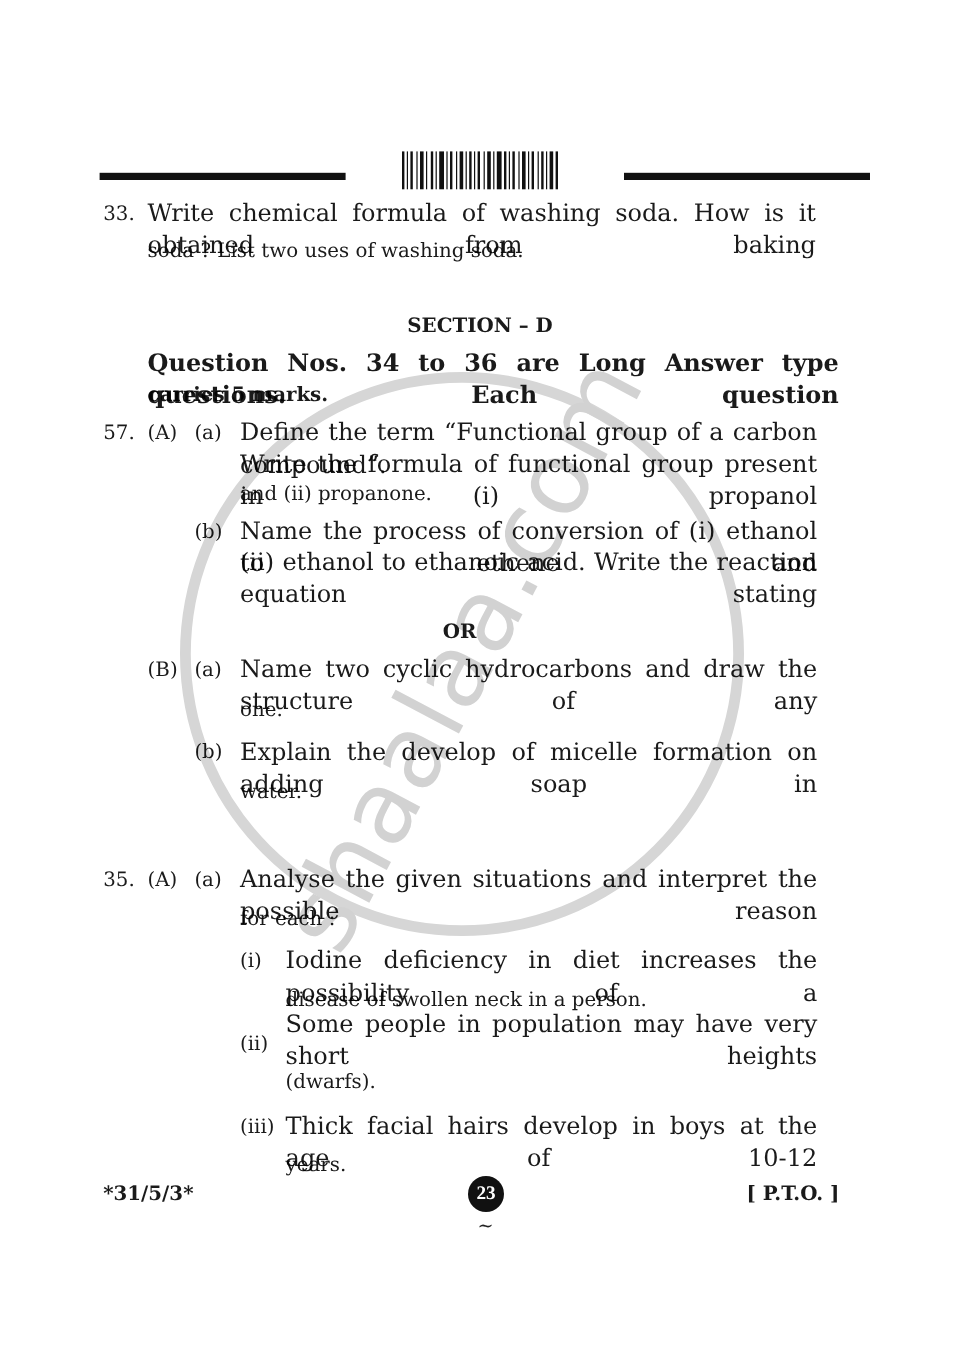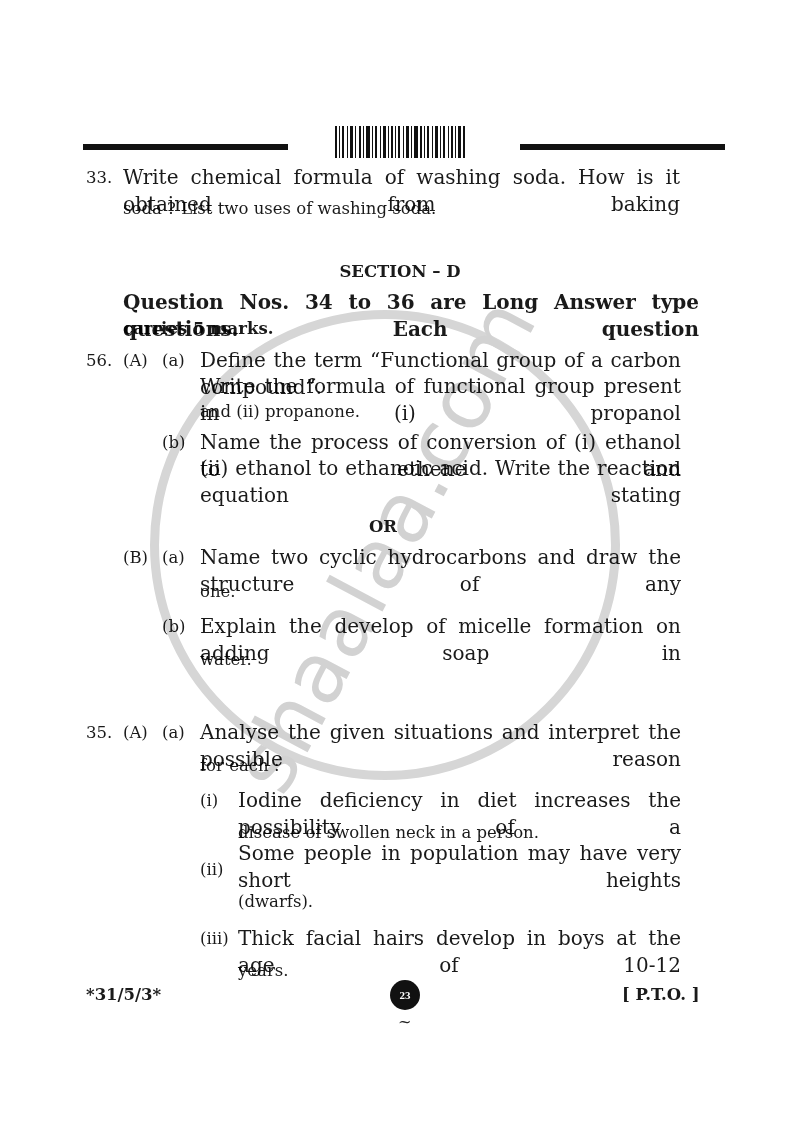--- a/index.html
+++ b/index.html
@@ -16,21 +16,21 @@
     .bold { font-weight: bold; }
     .center { text-align: center; }
     .watermark { position: absolute; left: 150px; top: 310px; width: 470px; height: 470px;
                  border: 9px solid #d6d6d6; border-radius: 50%; box-sizing: border-box; }
     .wm-text { position: absolute; left: 385px; top: 545px; font-family: "DejaVu Sans", "Liberation Sans", sans-serif;
                font-size: 84px; color: #d2d2d2; transform: translate(-50%, -50%) rotate(-62deg);
                white-space: nowrap; letter-spacing: 1px; }
     .content { position: absolute; left: 0; top: 0; width: 800px; height: 1131px; }
     .content .txt, .content .just { color: #1a1a1a; mix-blend-mode: multiply; }
     .page-badge { position: absolute; left: 390px; top: 980px; width: 30px; height: 30px; border-radius: 50%;
-                  background: #111; color: #fff; font-weight: bold; font-size: 11px; line-height: 30px; text-align: center;
+                  background: #111; color: #fff; font-weight: bold; font-size: 16px; line-height: 30px; text-align: center;
                   font-family: "Liberation Serif", serif; }
     .tilde { position: absolute; left: 398px; top: 1012px; font-size: 16px; color: #222; }
   </style>
 </head>
 <body>
 
 <div class="page">
 
   <div class="watermark"></div>
   <div class="wm-text">shaalaa.com</div>
@@ -78,21 +78,21 @@
   <div class="content">
 
     <div class="txt" style="left:86px; top:163px;text-align:right;">33.</div>
     <div class="just last-just" style="left:123px; top:164px; width:557px;">Write chemical formula of washing soda. How is it obtained from baking</div>
     <div class="txt bold center" style="left:0; width:800px; top:257px;">SECTION – D</div>
 
     <div class="txt" style="left:123px; top:194px;">soda ? List two uses of washing soda.</div>
     <div class="just last-just bold" style="left:123px; top:289px; width:576px;">Question Nos. 34 to 36 are Long Answer type questions. Each question</div>
     <div class="txt bold" style="left:123px; top:314px;">carries 5 marks.</div>
 
-    <div class="txt" style="left:86px; top:346px;">56.</div>
+    <div class="txt" style="left:86px; top:346px;">57.</div>
     <div class="txt" style="left:123px; top:346px;">(A)</div>
     <div class="txt" style="left:162px; top:346px;">(a)</div>
     <div class="just last-just" style="left:200px; top:347px; width:481px;">Define the term “Functional group of a carbon compound”.</div>
     <div class="just last-just" style="left:200px; top:373px; width:481px;">Write the formula of functional group present in (i) propanol</div>
     <div class="txt" style="left:200px; top:397px;">and (ii) propanone.</div>
 
     <div class="txt" style="left:162px; top:428px;">(b)</div>
     <div class="just last-just" style="left:200px; top:429px; width:481px;">Name the process of conversion of (i) ethanol to ethene and</div>
     <div class="just last-just" style="left:200px; top:455px; width:481px;">(ii) ethanol to ethanoic acid. Write the reaction equation stating</div>
 

